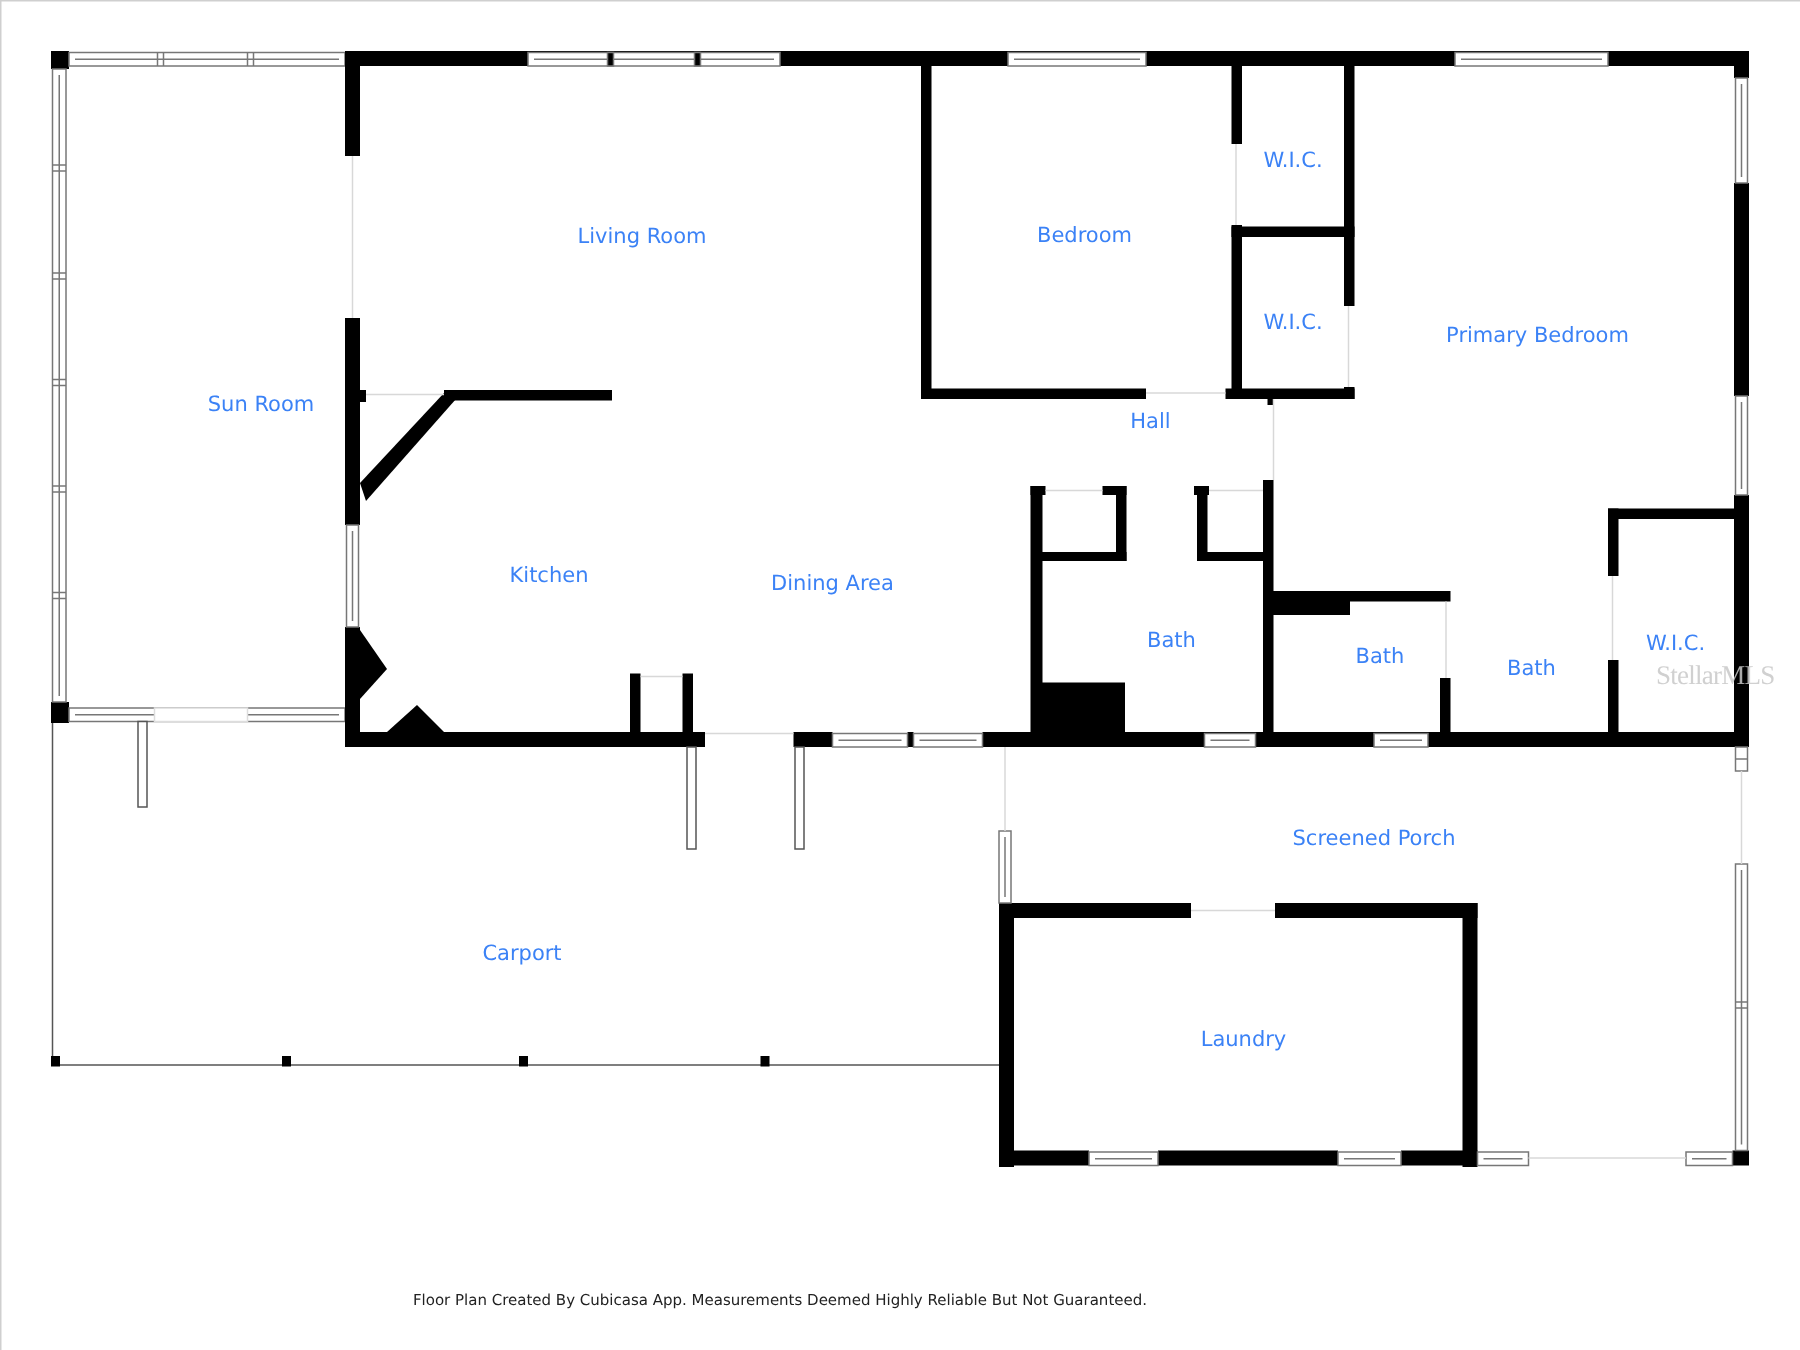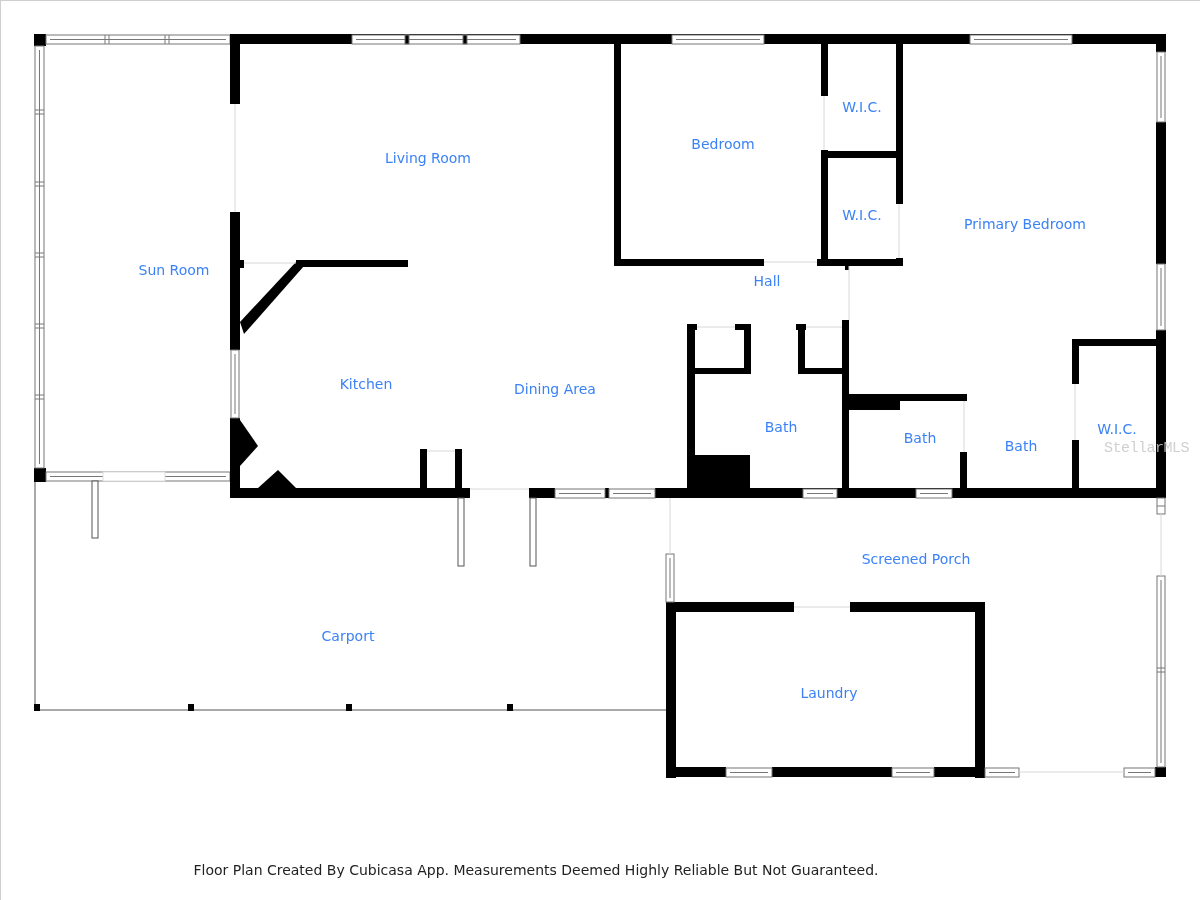--- a/index.html
+++ b/index.html
@@ -1,21 +1,21 @@
 <!DOCTYPE html>
 <html><head>
 <meta charset="utf-8">
 <style>
   html, body { margin: 0; padding: 0; background: #ffffff; }
   body { width: 1200px; height: 900px; position: relative; overflow: hidden; font-family: "DejaVu Sans", sans-serif; }
   .frame-edge { position: absolute; background: #cfcfcf; }
   #plan { position: absolute; left: 0; top: 0; }
   .room-label { position: absolute; font-family: "DejaVu Sans", sans-serif; font-size: 14px; color: #3b82f6; white-space: nowrap; transform: translate(-50%, -50%); }
-  .footer-note { position: absolute; left: 16px; width: 1040px; top: 862px; text-align: center; font-family: "DejaVu Sans", sans-serif; font-size: 14px; color: #222; }
-  .watermark { position: absolute; left: 1104px; top: 440px; font-family: Liberation Mono, monospace; font-size: 15px; color: rgba(200,200,200,0.85); letter-spacing: -0.5px; }
+  .footer-note { position: absolute; left: 0; width: 1040px; top: 862px; text-align: center; font-family: "DejaVu Sans", sans-serif; font-size: 10px; color: #222; }
+  .watermark { position: absolute; left: 1104px; top: 440px; font-family: Liberation Serif, serif; font-size: 18px; color: rgba(200,200,200,0.85); letter-spacing: -0.5px; }
 </style>
 </head>
 <body>
 
 <div class="frame-edge" style="left:0;top:0;width:1px;height:900px;"></div>
 <div class="frame-edge" style="left:0;top:0;width:1200px;height:1px;"></div>
 
 <svg id="plan" width="1200" height="900" viewBox="0 0 1200 900" xmlns="http://www.w3.org/2000/svg">
   <defs>
     <g id="defs-none"></g>
@@ -201,21 +201,21 @@
   </g>
 
   <g fill="#fff" stroke="#555" stroke-width="1">
     <rect x="458" y="498" width="6" height="68"></rect>
     <rect x="530" y="498" width="6" height="68"></rect>
   </g>
 </svg>
 
 <div class="room-label" style="left:138px;top:270px;margin-left:36px;">Sun Room</div>
 <div class="room-label" style="left:428px;top:158px;">Living Room</div>
-<div class="room-label" style="left:723px;top:144px;">Bedroom</div>
+<div class="room-label" style="left:723px;top:157px;">Bedroom</div>
 <div class="room-label" style="left:862px;top:107px;">W.I.C.</div>
 <div class="room-label" style="left:862px;top:215px;">W.I.C.</div>
 <div class="room-label" style="left:1025px;top:224px;">Primary Bedroom</div>
 <div class="room-label" style="left:767px;top:281px;">Hall</div>
 <div class="room-label" style="left:366px;top:384px;">Kitchen</div>
 <div class="room-label" style="left:555px;top:389px;">Dining Area</div>
 <div class="room-label" style="left:781px;top:427px;">Bath</div>
 <div class="room-label" style="left:920px;top:438px;">Bath</div>
 <div class="room-label" style="left:1021px;top:446px;">Bath</div>
 <div class="room-label" style="left:1117px;top:429px;">W.I.C.</div>

